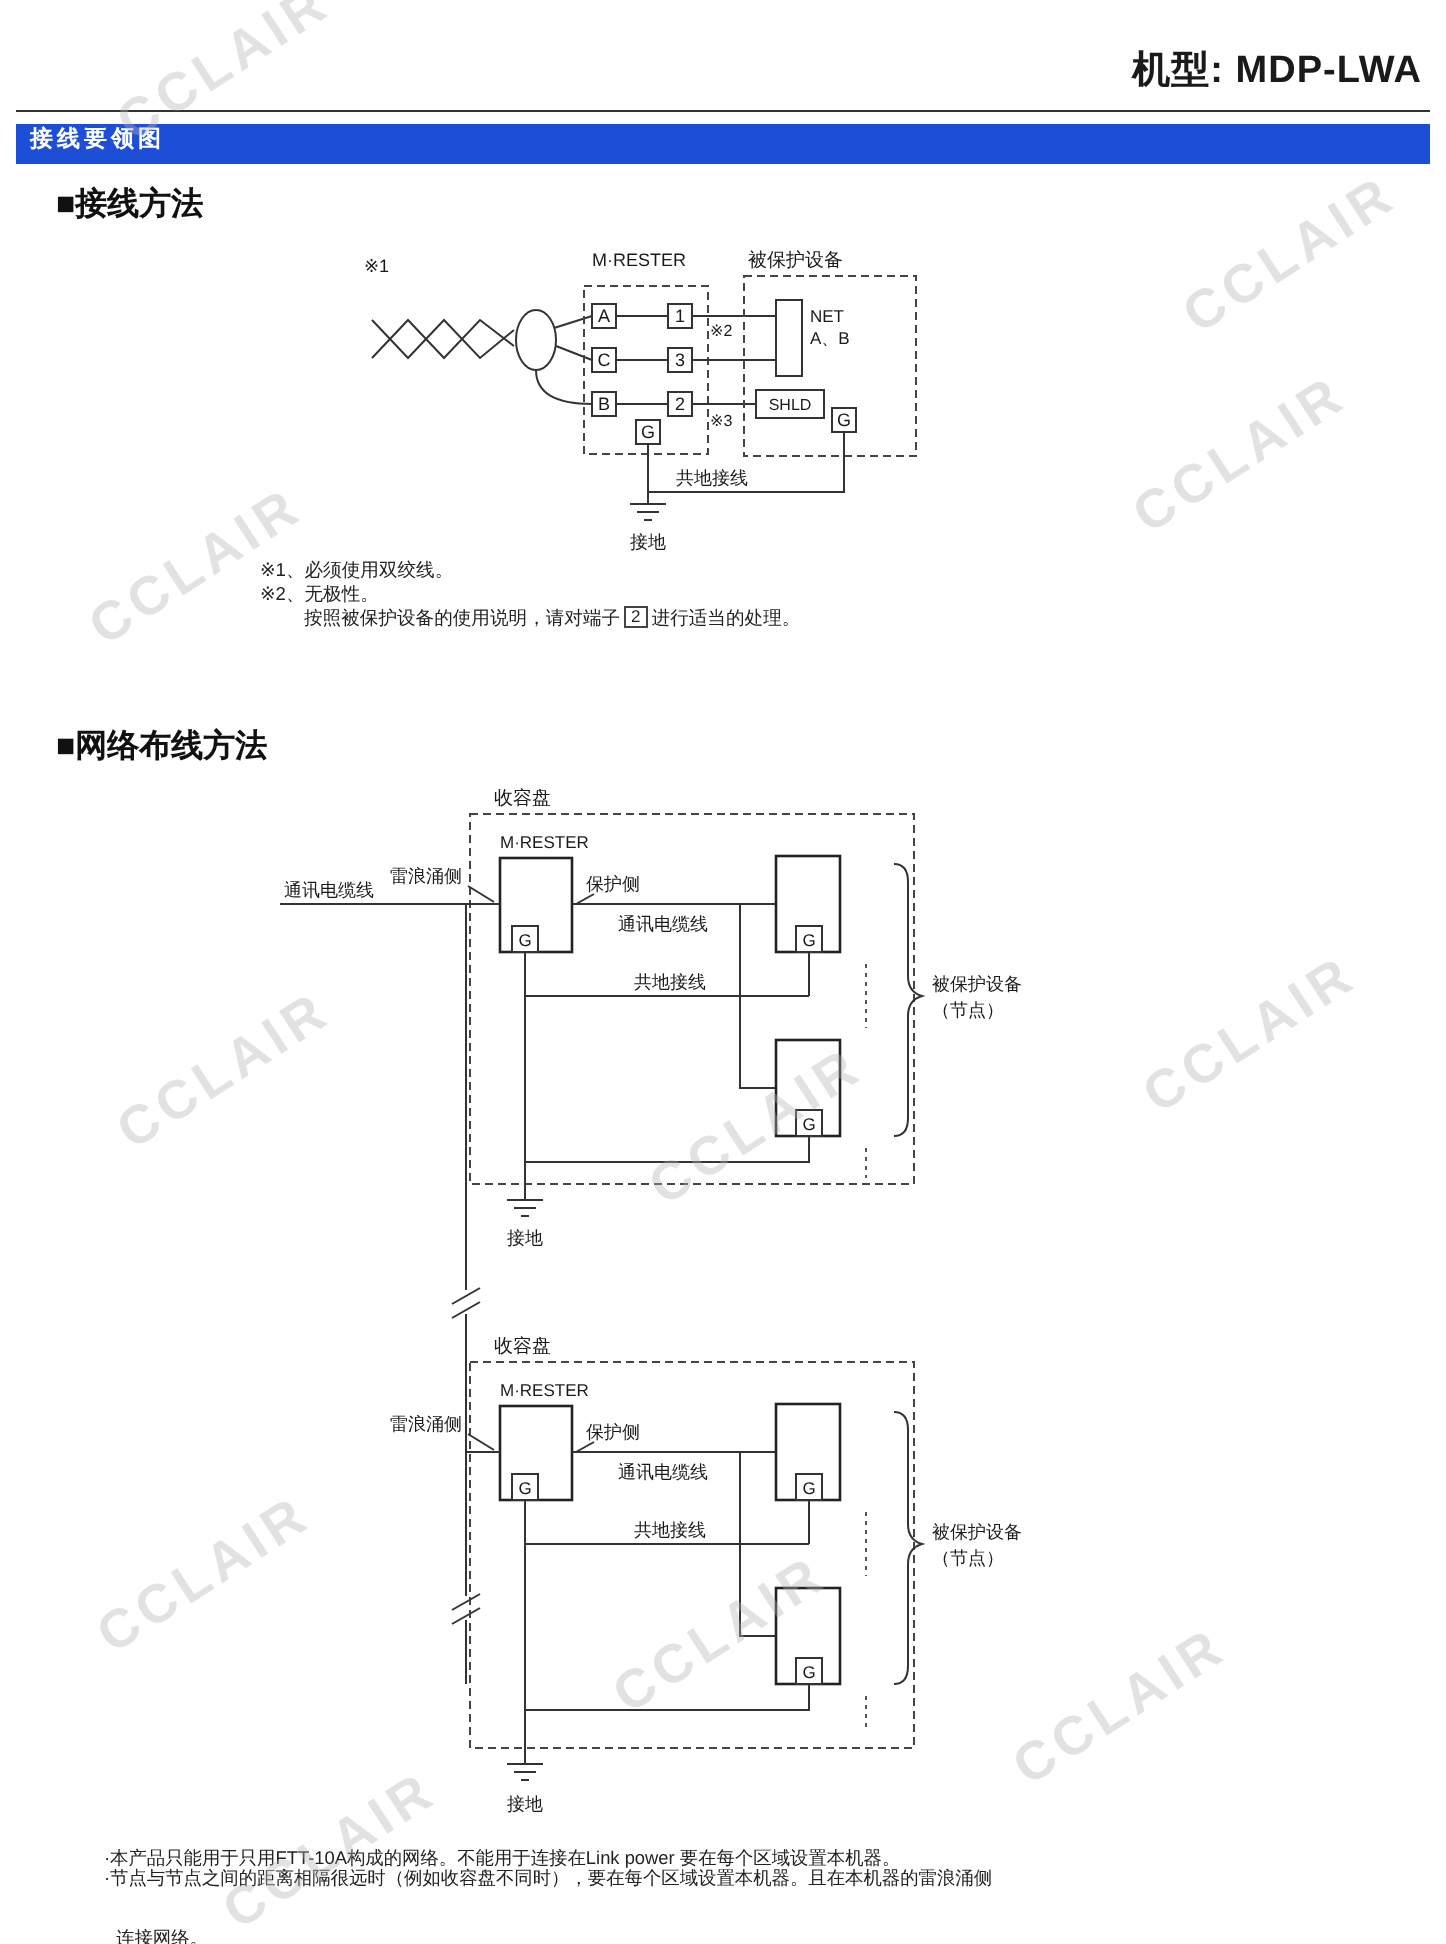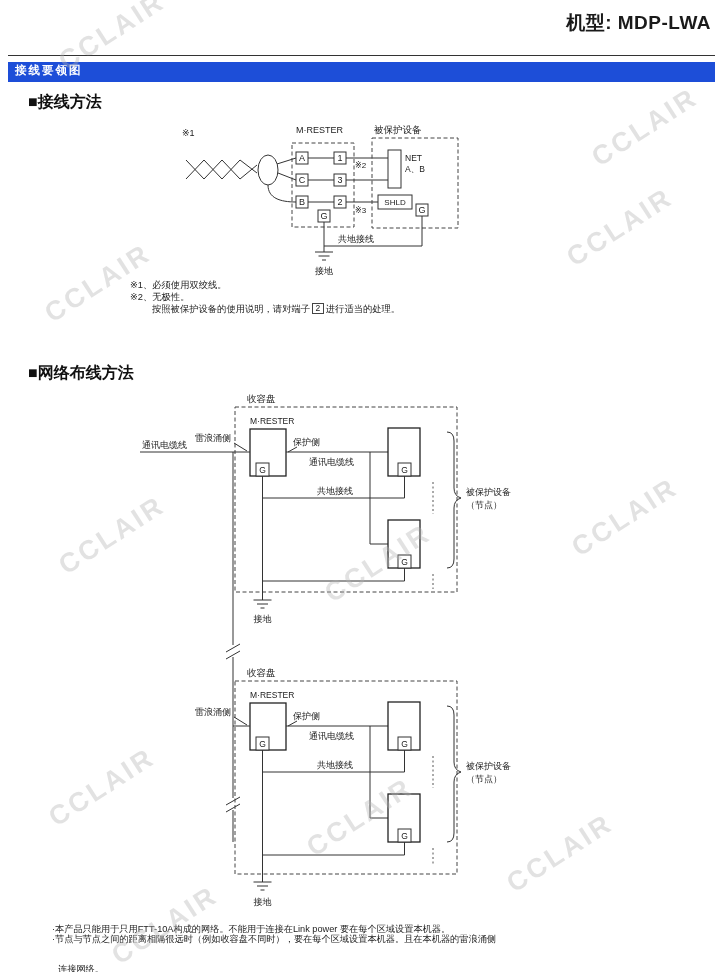--- a/index.html
+++ b/index.html
@@ -1,20 +1,20 @@
 <!DOCTYPE html>
 <html><head>
 <meta charset="utf-8">
 <style>
   * { margin:0; padding:0; box-sizing:border-box; }
   html,body { background:#ffffff; }
   body { font-family:"Liberation Sans","DejaVu Sans",sans-serif; }
   .page { position:relative; width:723px; height:972px; background:#ffffff; overflow:hidden; color:#1a1a1a; }
 
-  .model { position:absolute; top:10px; right:12px; font-size:19px; font-weight:bold; letter-spacing:.5px; z-index:3; }
+  .model { position:absolute; top:22px; right:12px; font-size:19px; font-weight:bold; letter-spacing:.5px; z-index:3; }
   .rule  { position:absolute; top:55px; left:8px; right:8px; border-top:1.5px solid #333; z-index:3; }
   .titlebar { position:absolute; top:62px; left:8px; right:8px; height:20px; background:#1d4ed8;
               color:#ffffff; font-size:11.5px; font-weight:bold; line-height:17px; padding-left:7px;
               letter-spacing:2px; z-index:3; }
 
   .sec-head { position:absolute; font-size:16px; font-weight:bold; color:#111; z-index:3; white-space:nowrap; }
   #sec1 { left:28px; top:92px; }
   #sec2 { left:28px; top:363px; }
 
   .notes { position:absolute; left:130px; top:279px; font-size:9.3px; line-height:12px; color:#222;

